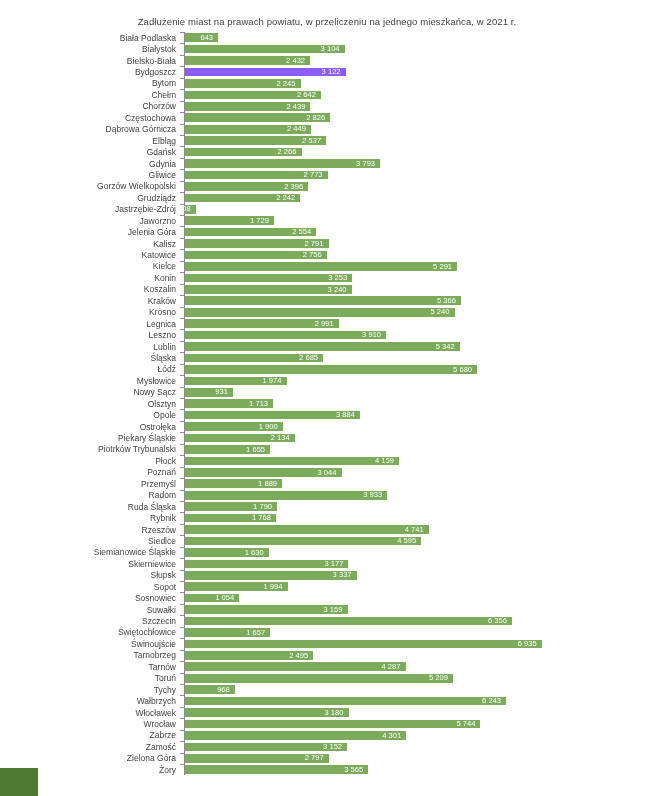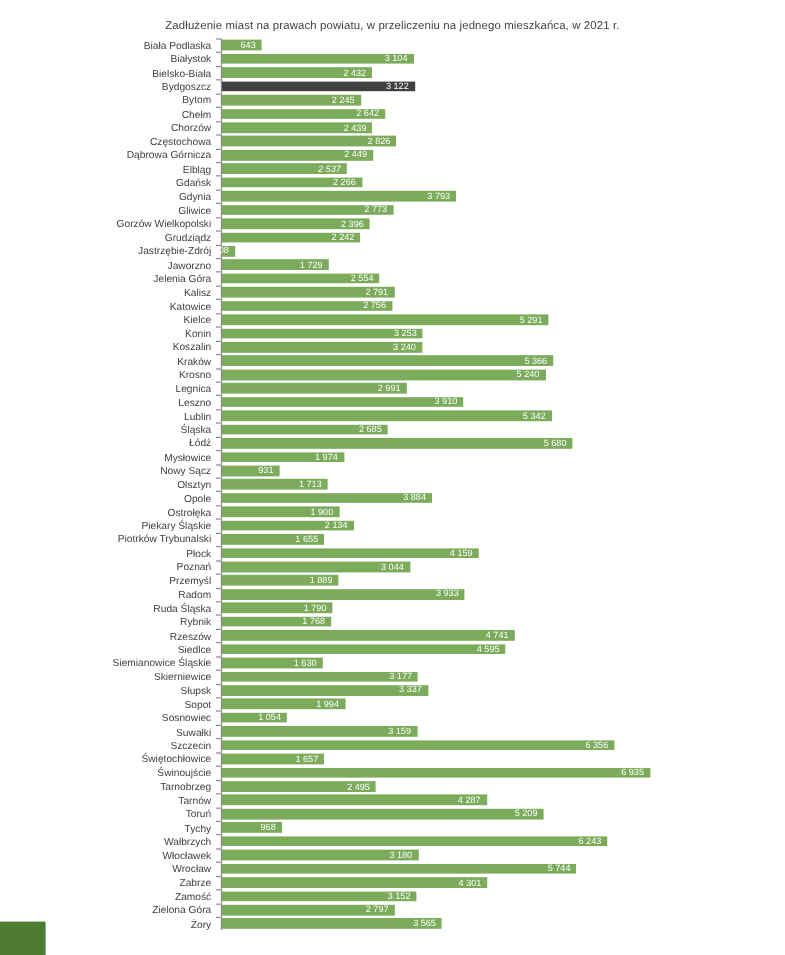--- a/index.html
+++ b/index.html
@@ -108,21 +108,21 @@
         <div class="bar-area" style="border-left-color: rgb(140, 140, 140);">
           <div class="bar" style="width: 125.1px; background: rgb(124, 171, 92);">
             <span class="value-label" style="color: rgb(255, 255, 255);">2 432</span>
           </div>
         </div>
       </div>
       <div class="row">
         <span class="cat-label">Bydgoszcz</span>
         <span class="tick"></span>
         <div class="bar-area" style="border-left-color: rgb(140, 140, 140);">
-          <div class="bar" style="width: 160.6px; background: #404040;">
+          <div class="bar" style="width: 160.6px; background: #8b5cf6;">
             <span class="value-label" style="color: rgb(255, 255, 255);">3 122</span>
           </div>
         </div>
       </div>
       <div class="row">
         <span class="cat-label">Bytom</span>
         <span class="tick"></span>
         <div class="bar-area" style="border-left-color: rgb(140, 140, 140);">
           <div class="bar" style="width: 115.5px; background: rgb(124, 171, 92);">
             <span class="value-label" style="color: rgb(255, 255, 255);">2 245</span>
@@ -162,21 +162,21 @@
         <div class="bar-area" style="border-left-color: rgb(140, 140, 140);">
           <div class="bar" style="width: 125.9px; background: rgb(124, 171, 92);">
             <span class="value-label" style="color: rgb(255, 255, 255);">2 449</span>
           </div>
         </div>
       </div>
       <div class="row">
         <span class="cat-label">Elbląg</span>
         <span class="tick"></span>
         <div class="bar-area" style="border-left-color: rgb(140, 140, 140);">
-          <div class="bar" style="width: 104px; background: rgb(124, 171, 92); font-style: italic;">
+          <div class="bar" style="width: 141px; background: rgb(124, 171, 92); font-style: italic;">
             <span class="value-label" style="color: rgb(255, 255, 255);">2 537</span>
           </div>
         </div>
       </div>
       <div class="row">
         <span class="cat-label">Gdańsk</span>
         <span class="tick"></span>
         <div class="bar-area" style="border-left-color: rgb(140, 140, 140);">
           <div class="bar" style="width: 116.5px; background: rgb(124, 171, 92);">
             <span class="value-label" style="color: rgb(255, 255, 255);">2 266</span>

